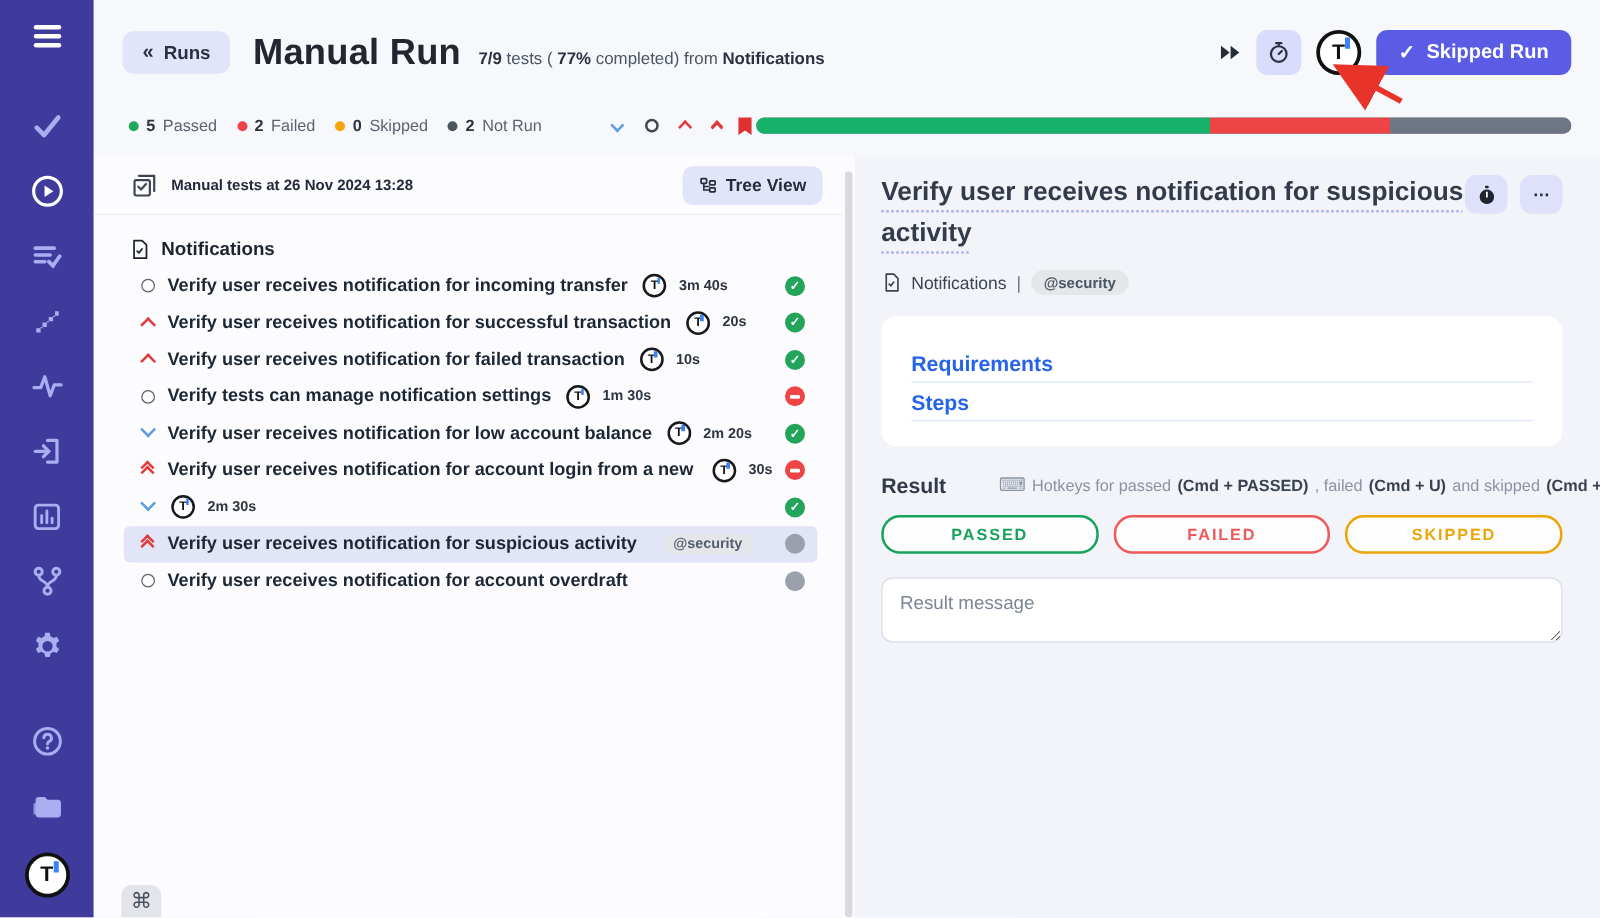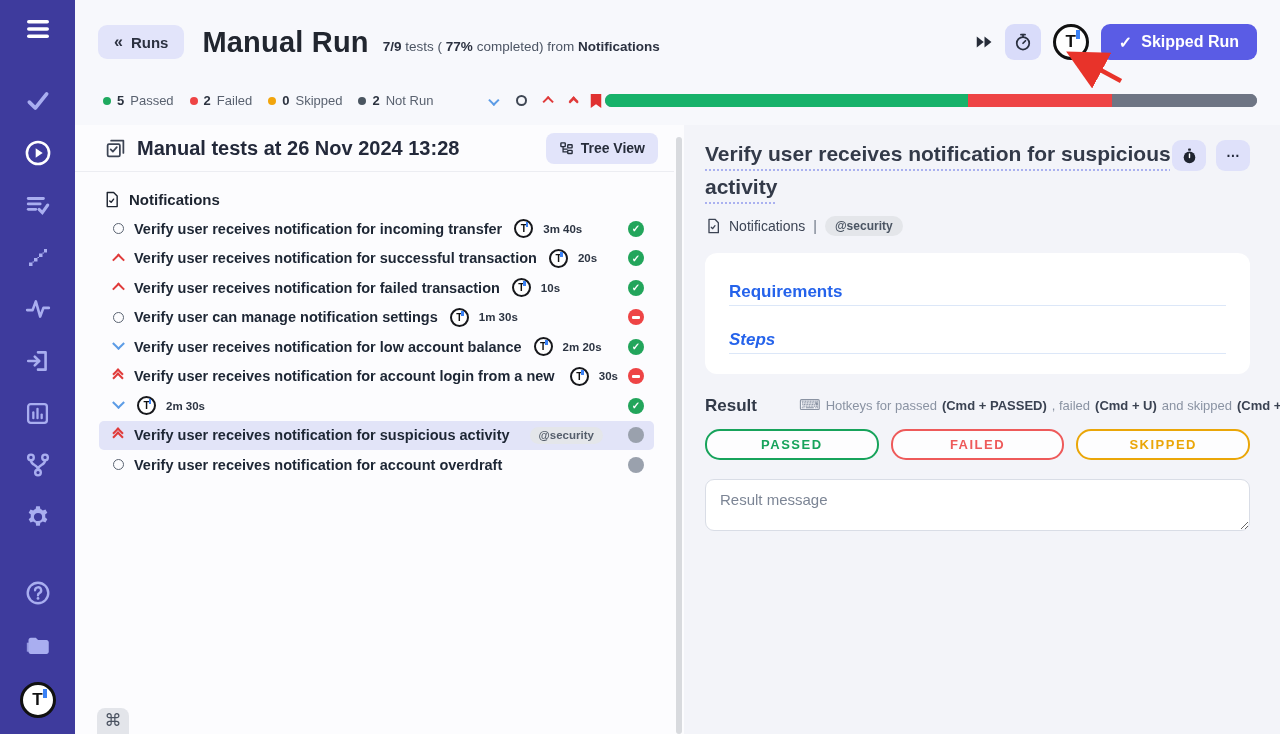--- a/index.html
+++ b/index.html
@@ -56,21 +56,21 @@
 
   
   .content { flex:1; display:flex; min-height:0; }
   .left-panel { width:599px; background:#fcfcfe; display:flex; flex-direction:column; position:relative; }
   .v-scroll { width:10px; background:#fcfcfe; position:relative; }
   .v-scroll .thumb { position:absolute; top:12px; bottom:0; left:2px; width:6px; background:#d8dade; border-radius:3px; }
   .right-panel { flex:1; background:#f3f4f9; padding:12px 30px 0 21px; overflow:hidden; }
 
   
   .panel-head { height:47px; display:flex; align-items:center; padding:0 16px 0 30px; border-bottom:1px solid #ecedf2; }
-  .panel-head .ph-title { margin-left:11px; font-size:20px; font-weight:700; color:#23293a; }
+  .panel-head .ph-title { margin-left:11px; font-size:12px; font-weight:700; color:#23293a; }
   .tree-btn { margin-left:auto; background:#e2e4fa; border:none; border-radius:8px; height:31px; padding:0 13px; font-family:inherit; font-size:14px; font-weight:600; color:#262c3a; display:flex; align-items:center; gap:7px; cursor:pointer; }
   .list { padding-top:12px; }
   .group-row { display:flex; align-items:center; gap:9px; padding-left:28px; height:30px; font-size:15px; font-weight:700; color:#1d2430; cursor:pointer; }
   .trow { display:flex; align-items:center; height:29.5px; margin:0 20px 0 24px; padding:0 10px 0 12px; border-radius:5px; cursor:pointer; }
   .trow[data-selected="true"] { background:#e2e4f8; }
   .prio { width:14px; height:14px; display:flex; align-items:center; justify-content:center; flex:0 0 14px; }
   .prio[data-priority="medium"]::before { content:""; width:9px; height:9px; border:1.7px solid #5b6472; border-radius:50%; }
   .prio[data-priority="high"]::before { content:""; width:7px; height:7px; border-top:2.4px solid #e03a3a; border-right:2.4px solid #e03a3a; transform:rotate(-45deg) translate(-1px,1px); }
   .prio[data-priority="low"]::before { content:""; width:7px; height:7px; border-top:2.4px solid #5c9ce6; border-right:2.4px solid #5c9ce6; transform:rotate(135deg) translate(-2px,2px); }
   .prio[data-priority="highest"] { flex-direction:column; }
@@ -94,21 +94,21 @@
   .dt-head { display:flex; align-items:flex-start; }
   .dt-title { font-size:21px; font-weight:800; color:#333a49; line-height:33px; max-width:470px;
               text-decoration:underline dotted #aab1f0 2px; text-underline-offset:8px; }
   .dt-actions { margin-left:auto; display:flex; gap:10px; padding-top:3px; }
   .dt-chip { width:34px; height:31px; background:#dfe1fa; border:none; border-radius:9px; display:flex; align-items:center; justify-content:center; cursor:pointer; color:#23293a; font-weight:800; }
   .dt-meta { margin-top:13px; display:flex; align-items:center; gap:8px; font-size:14px; color:#3c4454; }
   .dt-meta .sep { color:#6a7383; }
   .pill { background:#e4e6ea; color:#4b5563; font-size:12px; font-weight:700; border-radius:10px; padding:3px 10px; }
   .card { margin-top:17px; background:#fff; border-radius:12px; padding:29px 24px 20px; }
   .card h3 { font-size:17px; font-weight:700; color:#2563eb; padding-bottom:3px; border-bottom:1px solid #dce7f8; cursor:pointer; }
-  .card h3 + h3 { margin-top:24px;font-style:italic; }
+  .card h3 + h3 { margin-top:7px; }
   .result-head { margin-top:22px; display:flex; align-items:flex-start; }
   .result-title { font-size:17px; font-weight:800; color:#323a49; }
   .hotkeys { margin-left:42px; font-size:13px; color:#8a93a3; display:flex; align-items:baseline; gap:5px; flex-wrap:nowrap; white-space:nowrap; }
   .hotkeys .kbd-ic { font-size:15px; color:#8a93a3; }
   .hotkeys b { color:#3a4252; font-weight:700; }
   .verdicts { margin-top:13px; display:flex; gap:12px; }
   .vbtn { flex:1; height:31px; background:#fdfdfe; border-radius:15px; border:2px solid; font-family:inherit; font-size:13px; font-weight:700; letter-spacing:1.5px; cursor:pointer; }
   .vbtn.pass { border-color:#17a35b; color:#17a35b; }
   .vbtn.fail { border-color:#ee5a5a; color:#ee5a5a; }
   .vbtn.skip { border-color:#eaa608; color:#eaa608; }
@@ -355,21 +355,21 @@
         <div class="trow" data-selected="false">
           <span class="prio" data-priority="high"></span>
           <span class="ttitle">Verify user receives notification for failed transaction</span>
           <span class="tlogo" data-haslogo="yes">T</span>
           <span class="tdur">10s</span>
 
           <span class="status" data-status="passed"></span>
         </div>
         <div class="trow" data-selected="false">
           <span class="prio" data-priority="medium"></span>
-          <span class="ttitle">Verify user can manage notification settings</span>
+          <span class="ttitle">Verify tests can manage notification settings</span>
           <span class="tlogo" data-haslogo="yes">T</span>
           <span class="tdur">1m 30s</span>
 
           <span class="status" data-status="failed"></span>
         </div>
         <div class="trow" data-selected="false">
           <span class="prio" data-priority="low"></span>
           <span class="ttitle">Verify user receives notification for low account balance</span>
           <span class="tlogo" data-haslogo="yes">T</span>
           <span class="tdur">2m 20s</span>

